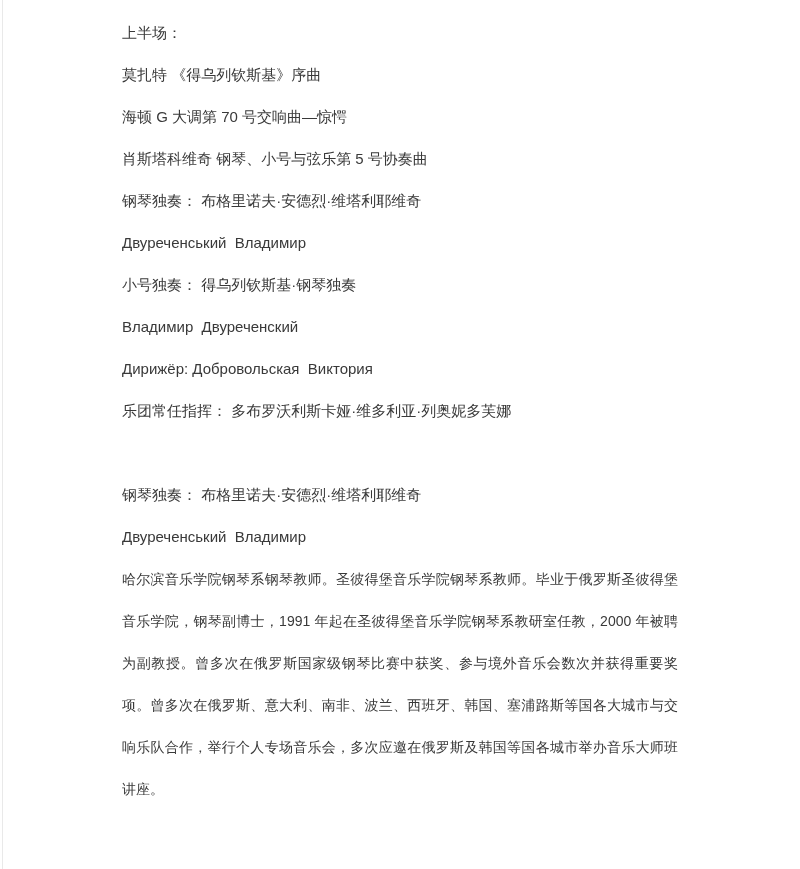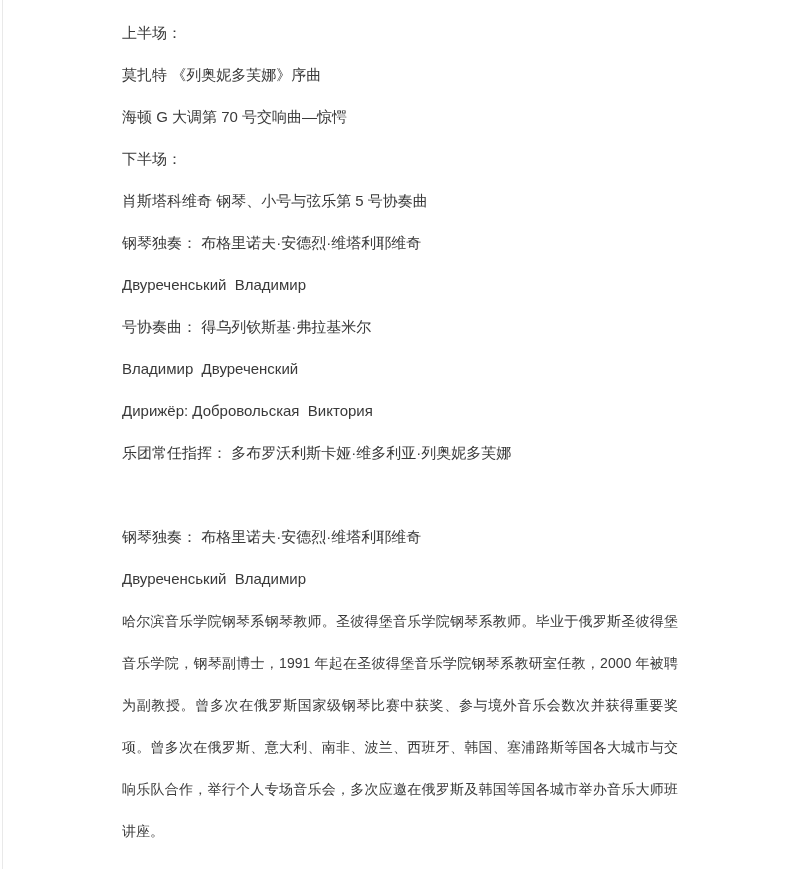--- a/index.html
+++ b/index.html
@@ -55,27 +55,26 @@
 </style>
 </head>
 <body>
 
 <div class="page">
   <div class="page-edge left"></div>
   <div class="page-edge right"></div>
 
   <div class="content">
     <p class="line">上半场：</p>
-    <p class="line">莫扎特 《列奥妮多芙娜》序曲</p>
+    <p class="line">莫扎特 《得乌列钦斯基》序曲</p>
     <p class="line">海顿 G 大调第 70 号交响曲—惊愕</p>
-    <p class="line">下半场：</p>
     <p class="line">肖斯塔科维奇 钢琴、小号与弦乐第 5 号协奏曲</p>
     <p class="line">钢琴独奏： 布格里诺夫·安德烈·维塔利耶维奇</p>
     <p class="line">Двуреченський  Владимир</p>
-    <p class="line">号协奏曲： 得乌列钦斯基·弗拉基米尔</p>
+    <p class="line">小号独奏： 得乌列钦斯基·钢琴独奏</p>
     <p class="line">Владимир  Двуреченский</p>
     <p class="line">Дирижёр: Добровольская  Виктория</p>
     <p class="line">乐团常任指挥： 多布罗沃利斯卡娅·维多利亚·列奥妮多芙娜</p>
 
     <p class="line blank"></p>
 
     <p class="line">钢琴独奏： 布格里诺夫·安德烈·维塔利耶维奇</p>
     <p class="line">Двуреченський  Владимир</p>
 
     <p class="bio">哈尔滨音乐学院钢琴系钢琴教师。圣彼得堡音乐学院钢琴系教师。毕业于俄罗斯圣彼得堡音乐学院，钢琴副博士，1991 年起在圣彼得堡音乐学院钢琴系教研室任教，2000 年被聘为副教授。曾多次在俄罗斯国家级钢琴比赛中获奖、参与境外音乐会数次并获得重要奖项。曾多次在俄罗斯、意大利、南非、波兰、西班牙、韩国、塞浦路斯等国各大城市与交响乐队合作，举行个人专场音乐会，多次应邀在俄罗斯及韩国等国各城市举办音乐大师班讲座。</p>

